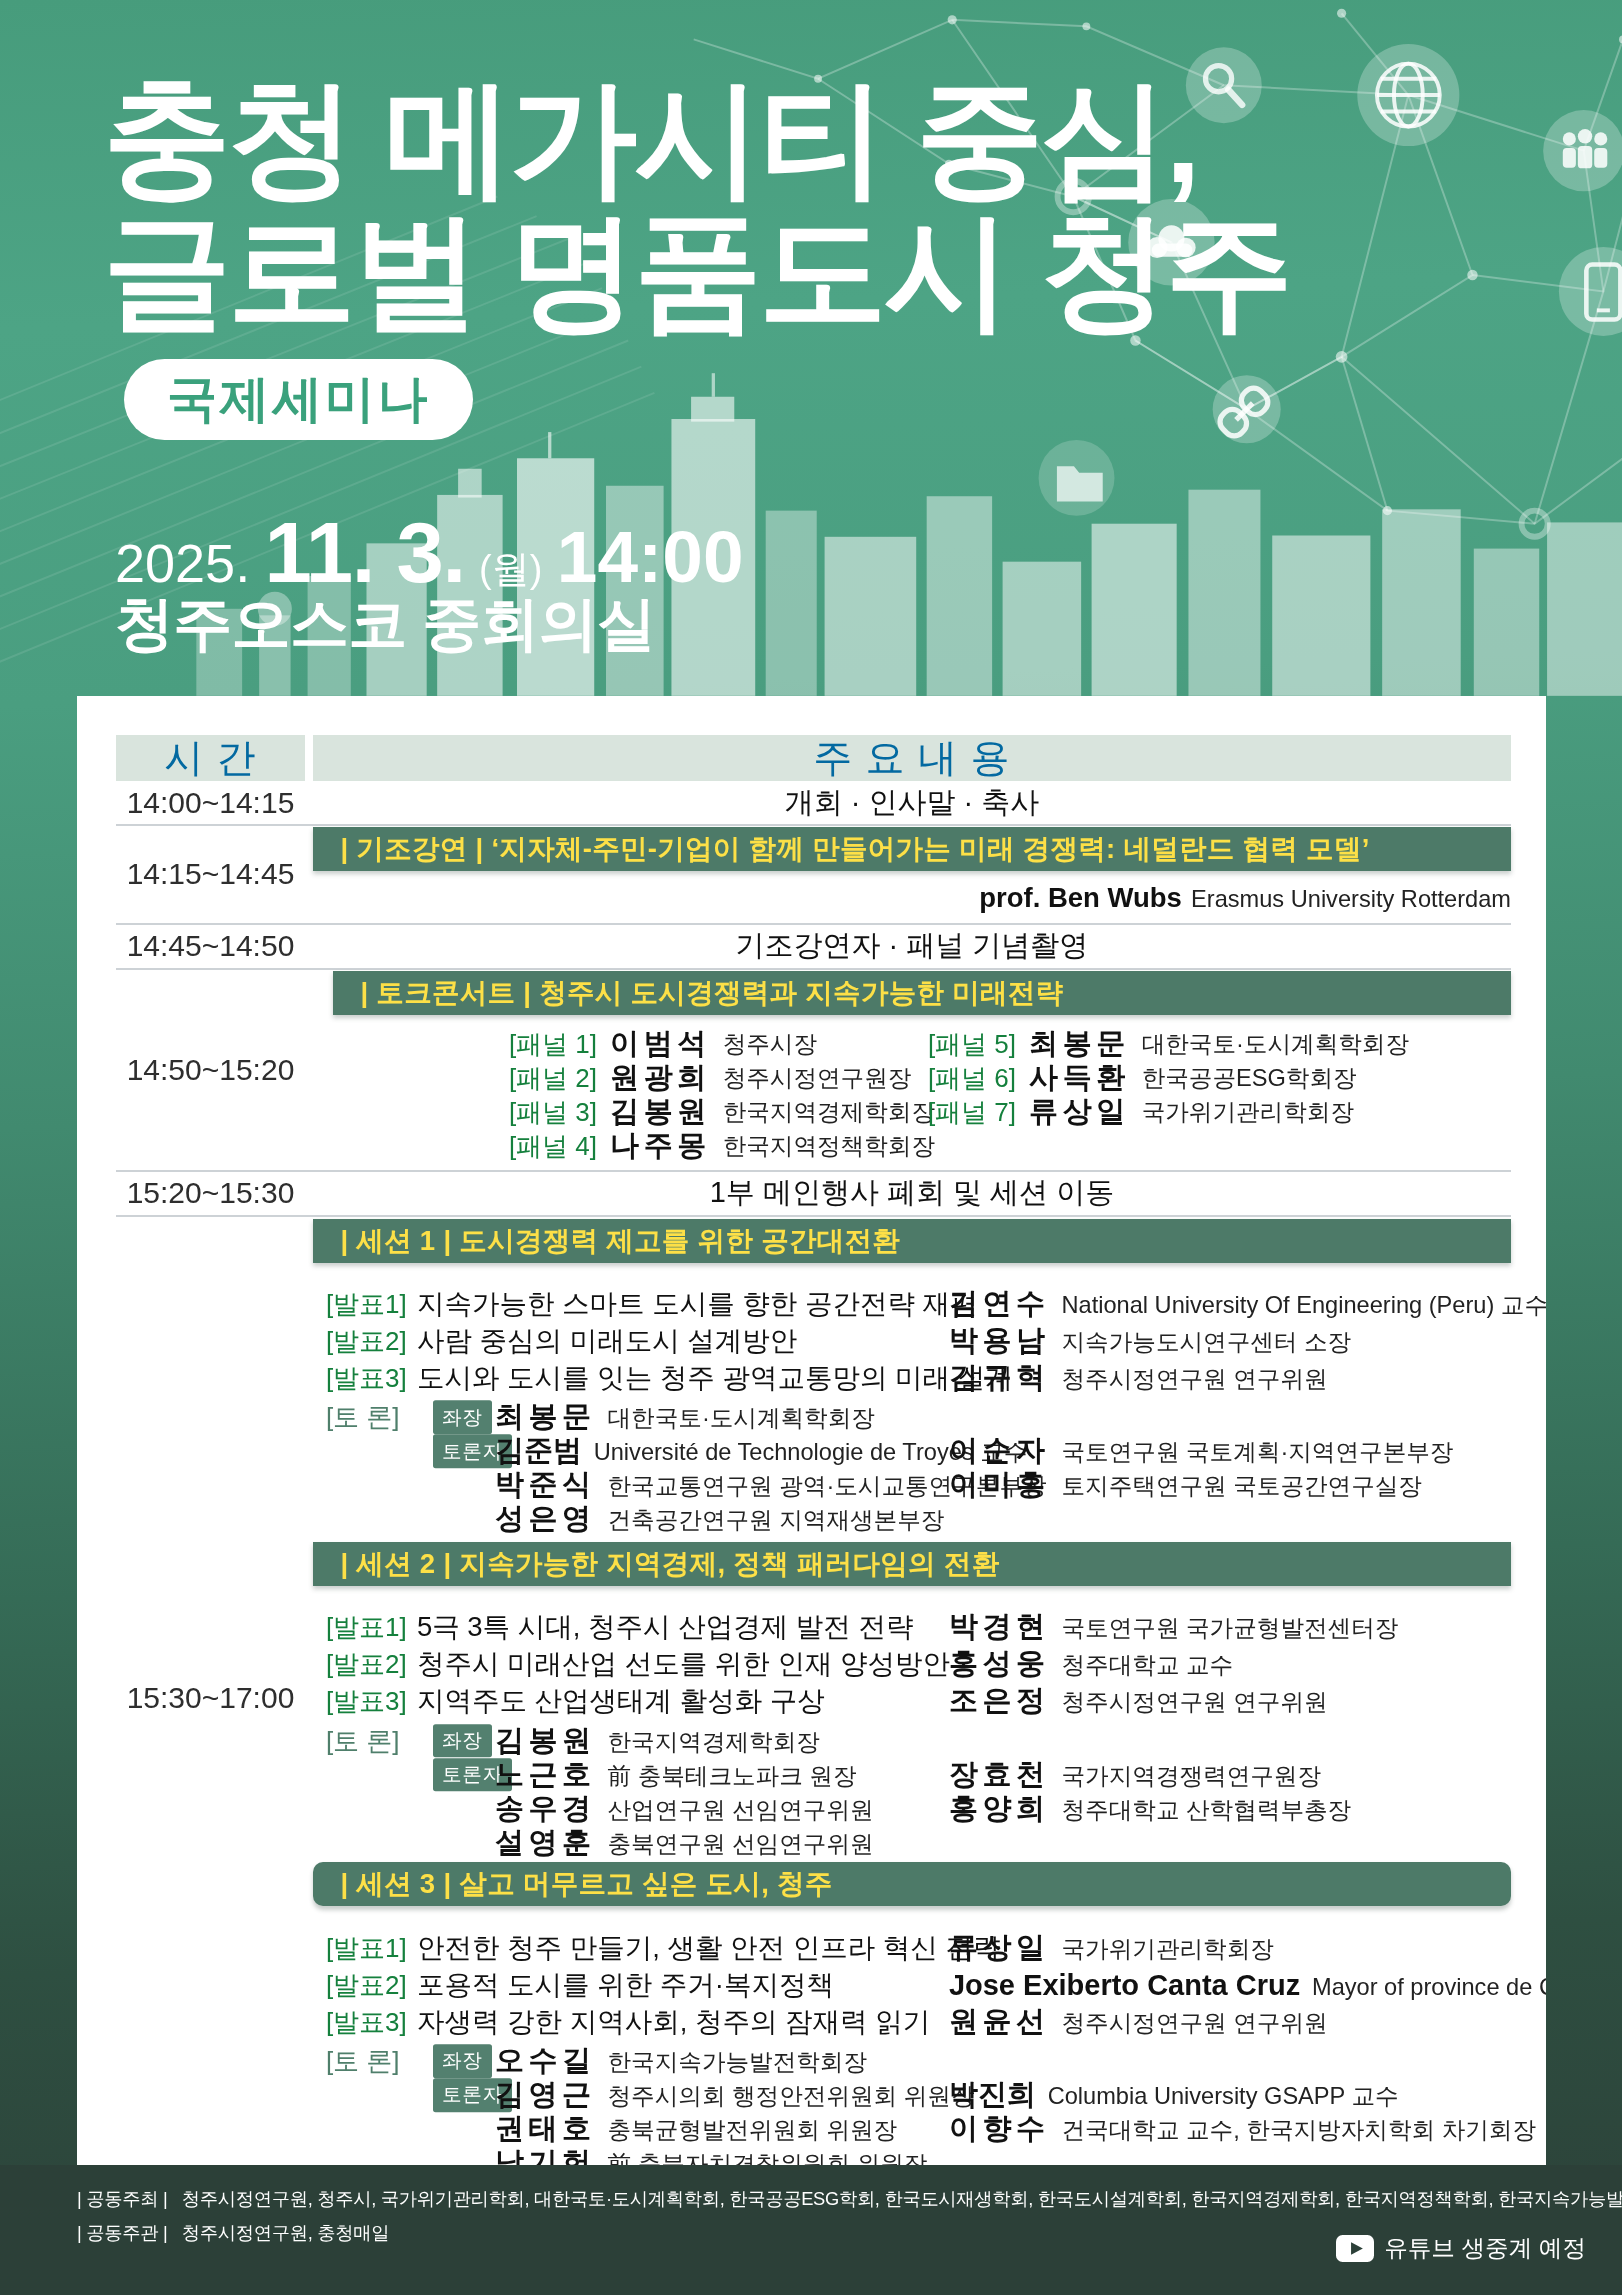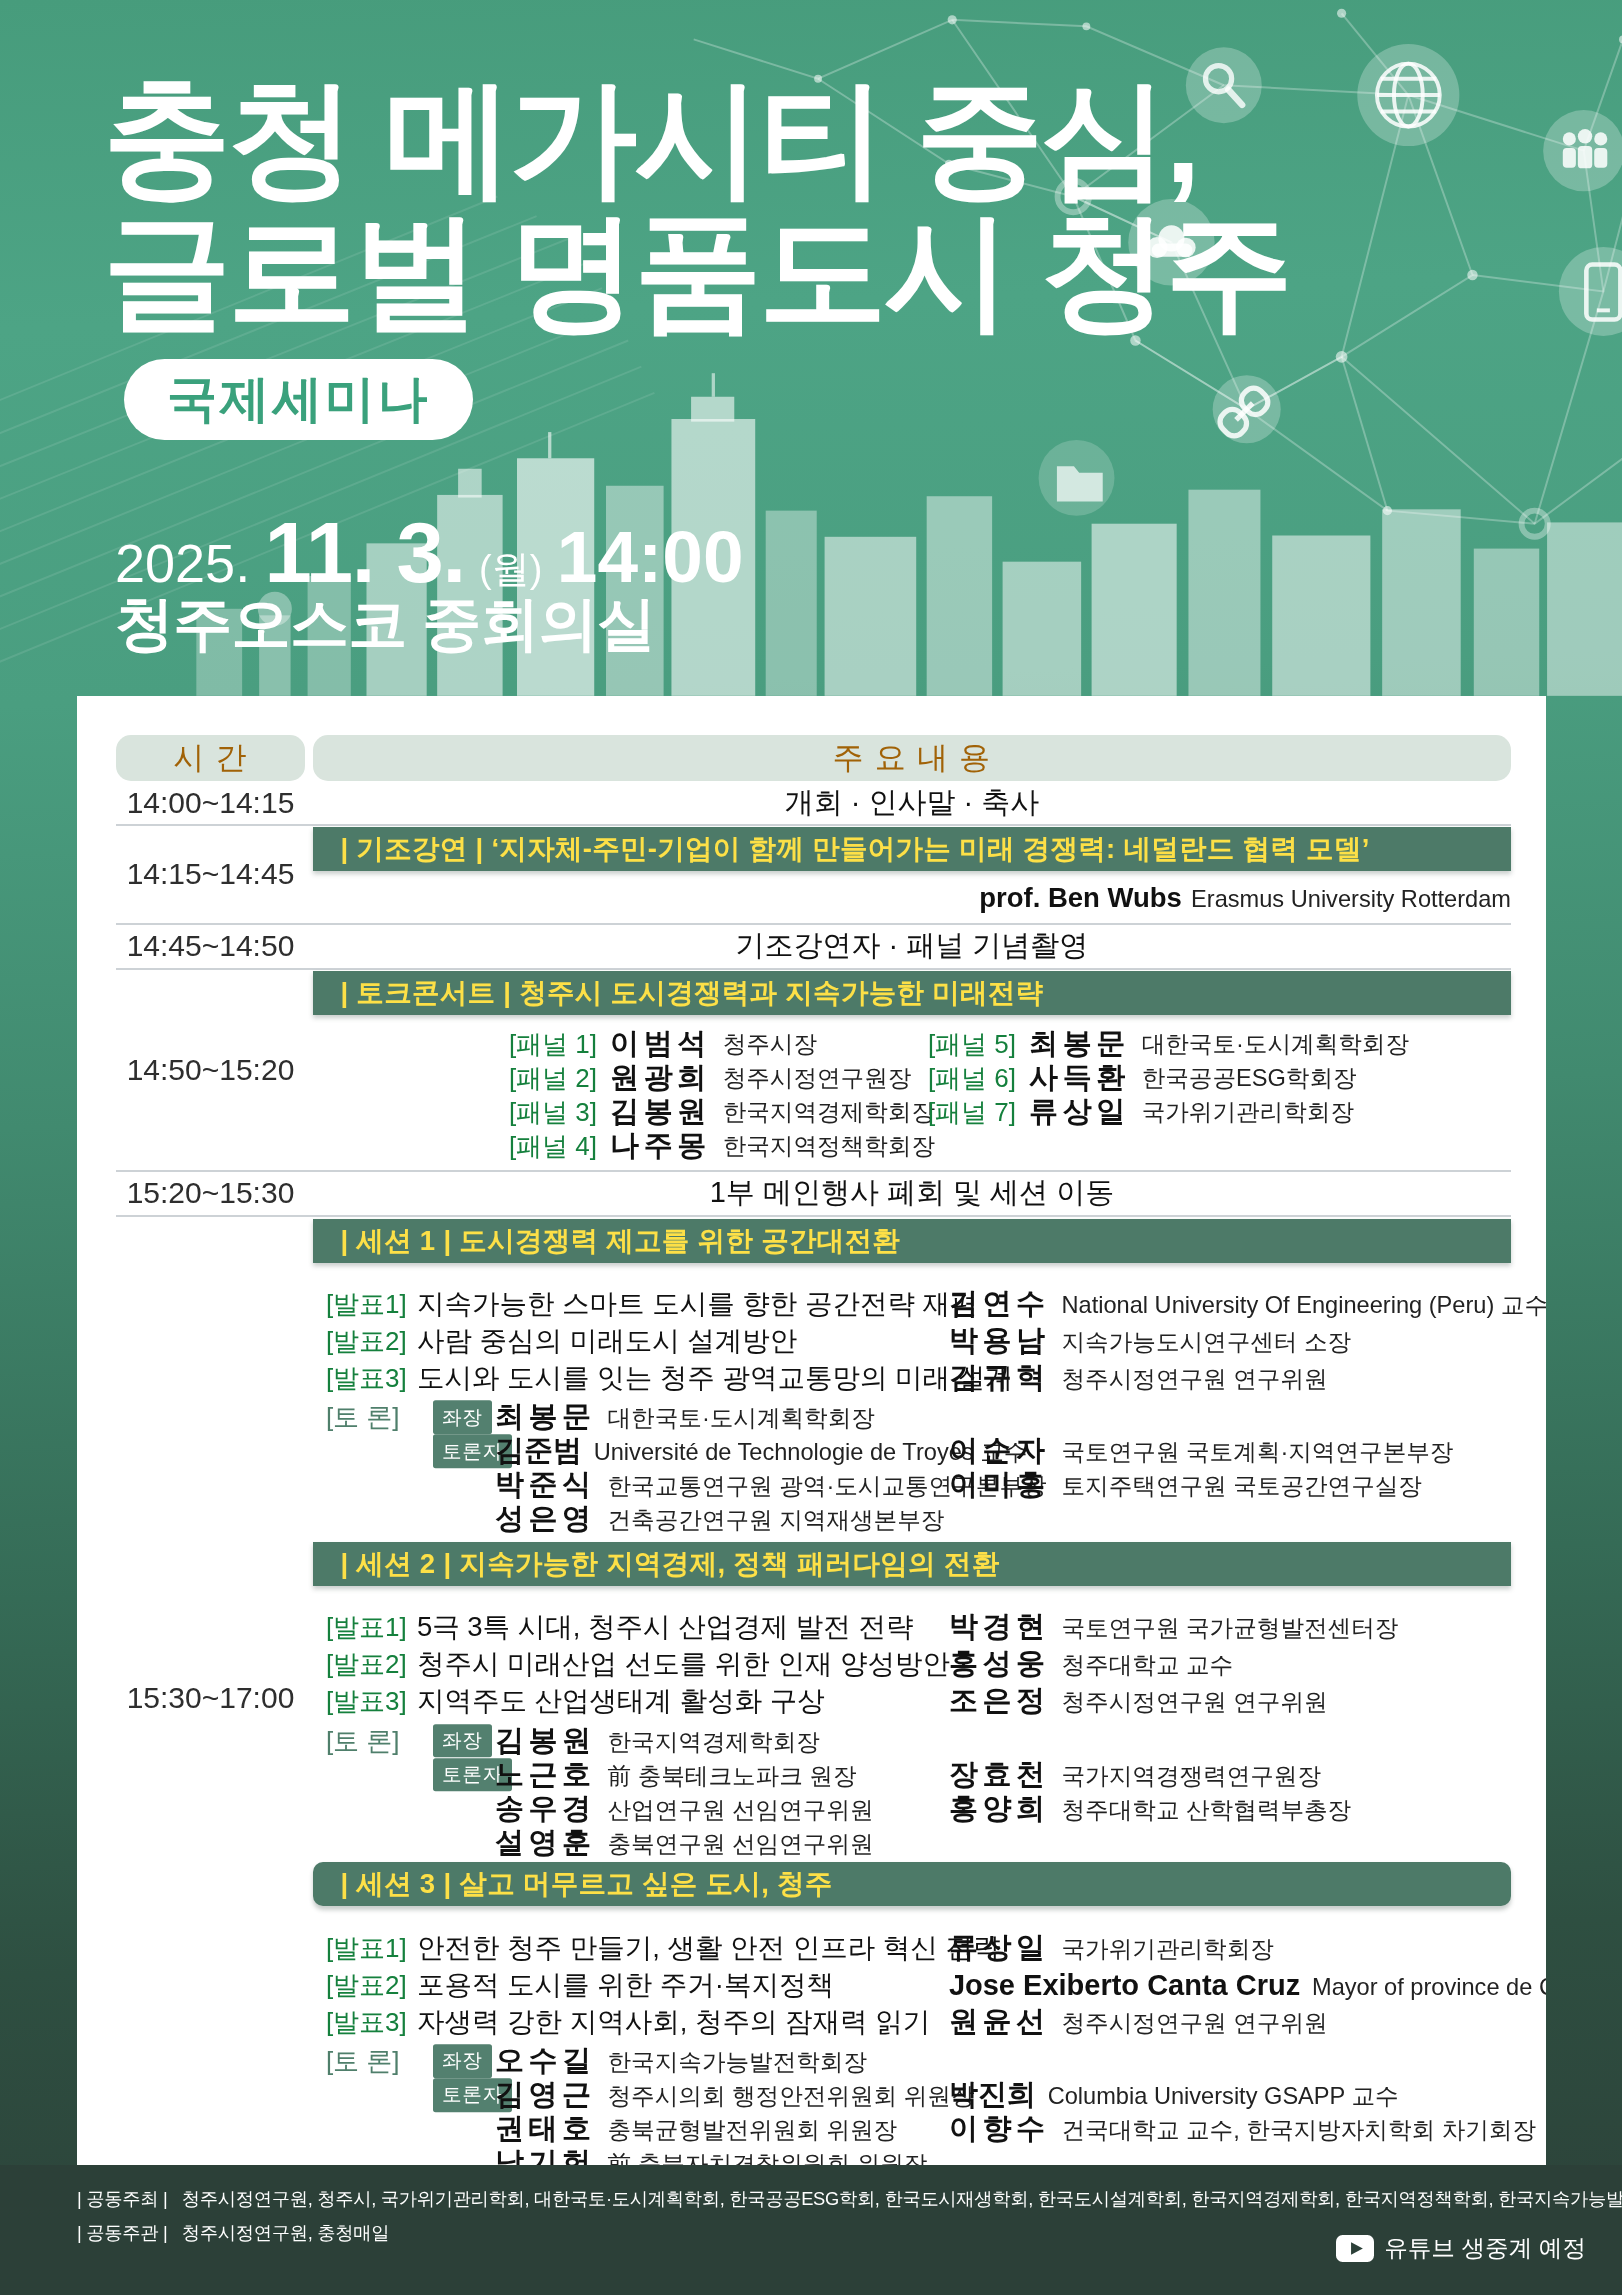--- a/index.html
+++ b/index.html
@@ -39,21 +39,21 @@
   }
   
   .card{
     position:absolute;left:77px;top:696px;width:1469px;height:1469px;
     background:#ffffff;box-sizing:border-box;
     padding:39px 35px 0 39px;overflow:hidden;
   }
   .thead{display:flex;gap:7.9px;height:46px;margin-bottom:0;}
   .thead .cell{
     background:#d9e4dd;display:flex;align-items:center;justify-content:center;
-    font-size:31px;color:#a16207;letter-spacing:1.3px;border-radius:15px;
+    font-size:39px;color:#0369a1;letter-spacing:1.3px;
   }
   .thead .t-time{width:189px;flex:none;}
   .thead .t-content{flex:1;}
   .srow{display:flex;position:relative;border-bottom:2.6px solid #cdd2d6;}
   .srow.last{border-bottom:none;}
   .time-col{
     width:189px;flex:none;display:flex;align-items:center;justify-content:center;
     font-size:30px;color:#2e2e2e;white-space:nowrap;
   }
   .content-col{flex:1;margin-left:7.9px;position:relative;}
@@ -67,21 +67,21 @@
     box-shadow:0 3.3px 4.6px rgba(40,60,50,0.25);
   }
   
   .keynote-banner{margin-top:1.3px;}
   .prof-line{
     margin-top:10.5px;margin-bottom:9.2px;text-align:right;
     font-size:23.6px;color:#222222;white-space:nowrap;
   }
   .prof-line .name-latin{font-size:27.5px;font-weight:800;margin-right:9.2px;color:#111;}
   
-  .talk-banner{margin-top:1.3px;}
+  .talk-banner{margin-top:1.3px;margin-left:20px;}
   .panel-wrap{padding:11.8px 0 6.5px 196px;display:flex;}
   .pcol{display:flex;flex-direction:column;}
   .pcol-left{width:419px;flex:none;}
   .pcol-right{flex:1;}
   .panel-line{height:34px;display:flex;align-items:center;white-space:nowrap;}
   .plabel{color:#15803d;font-size:26px;margin-right:13px;}
   .kname{font-size:29px;font-weight:800;color:#111;letter-spacing:4.6px;margin-right:11.8px;}
   .affil{font-size:23.6px;color:#222;letter-spacing:0;}
   
   .sess-banner-1{margin-top:2px;}

